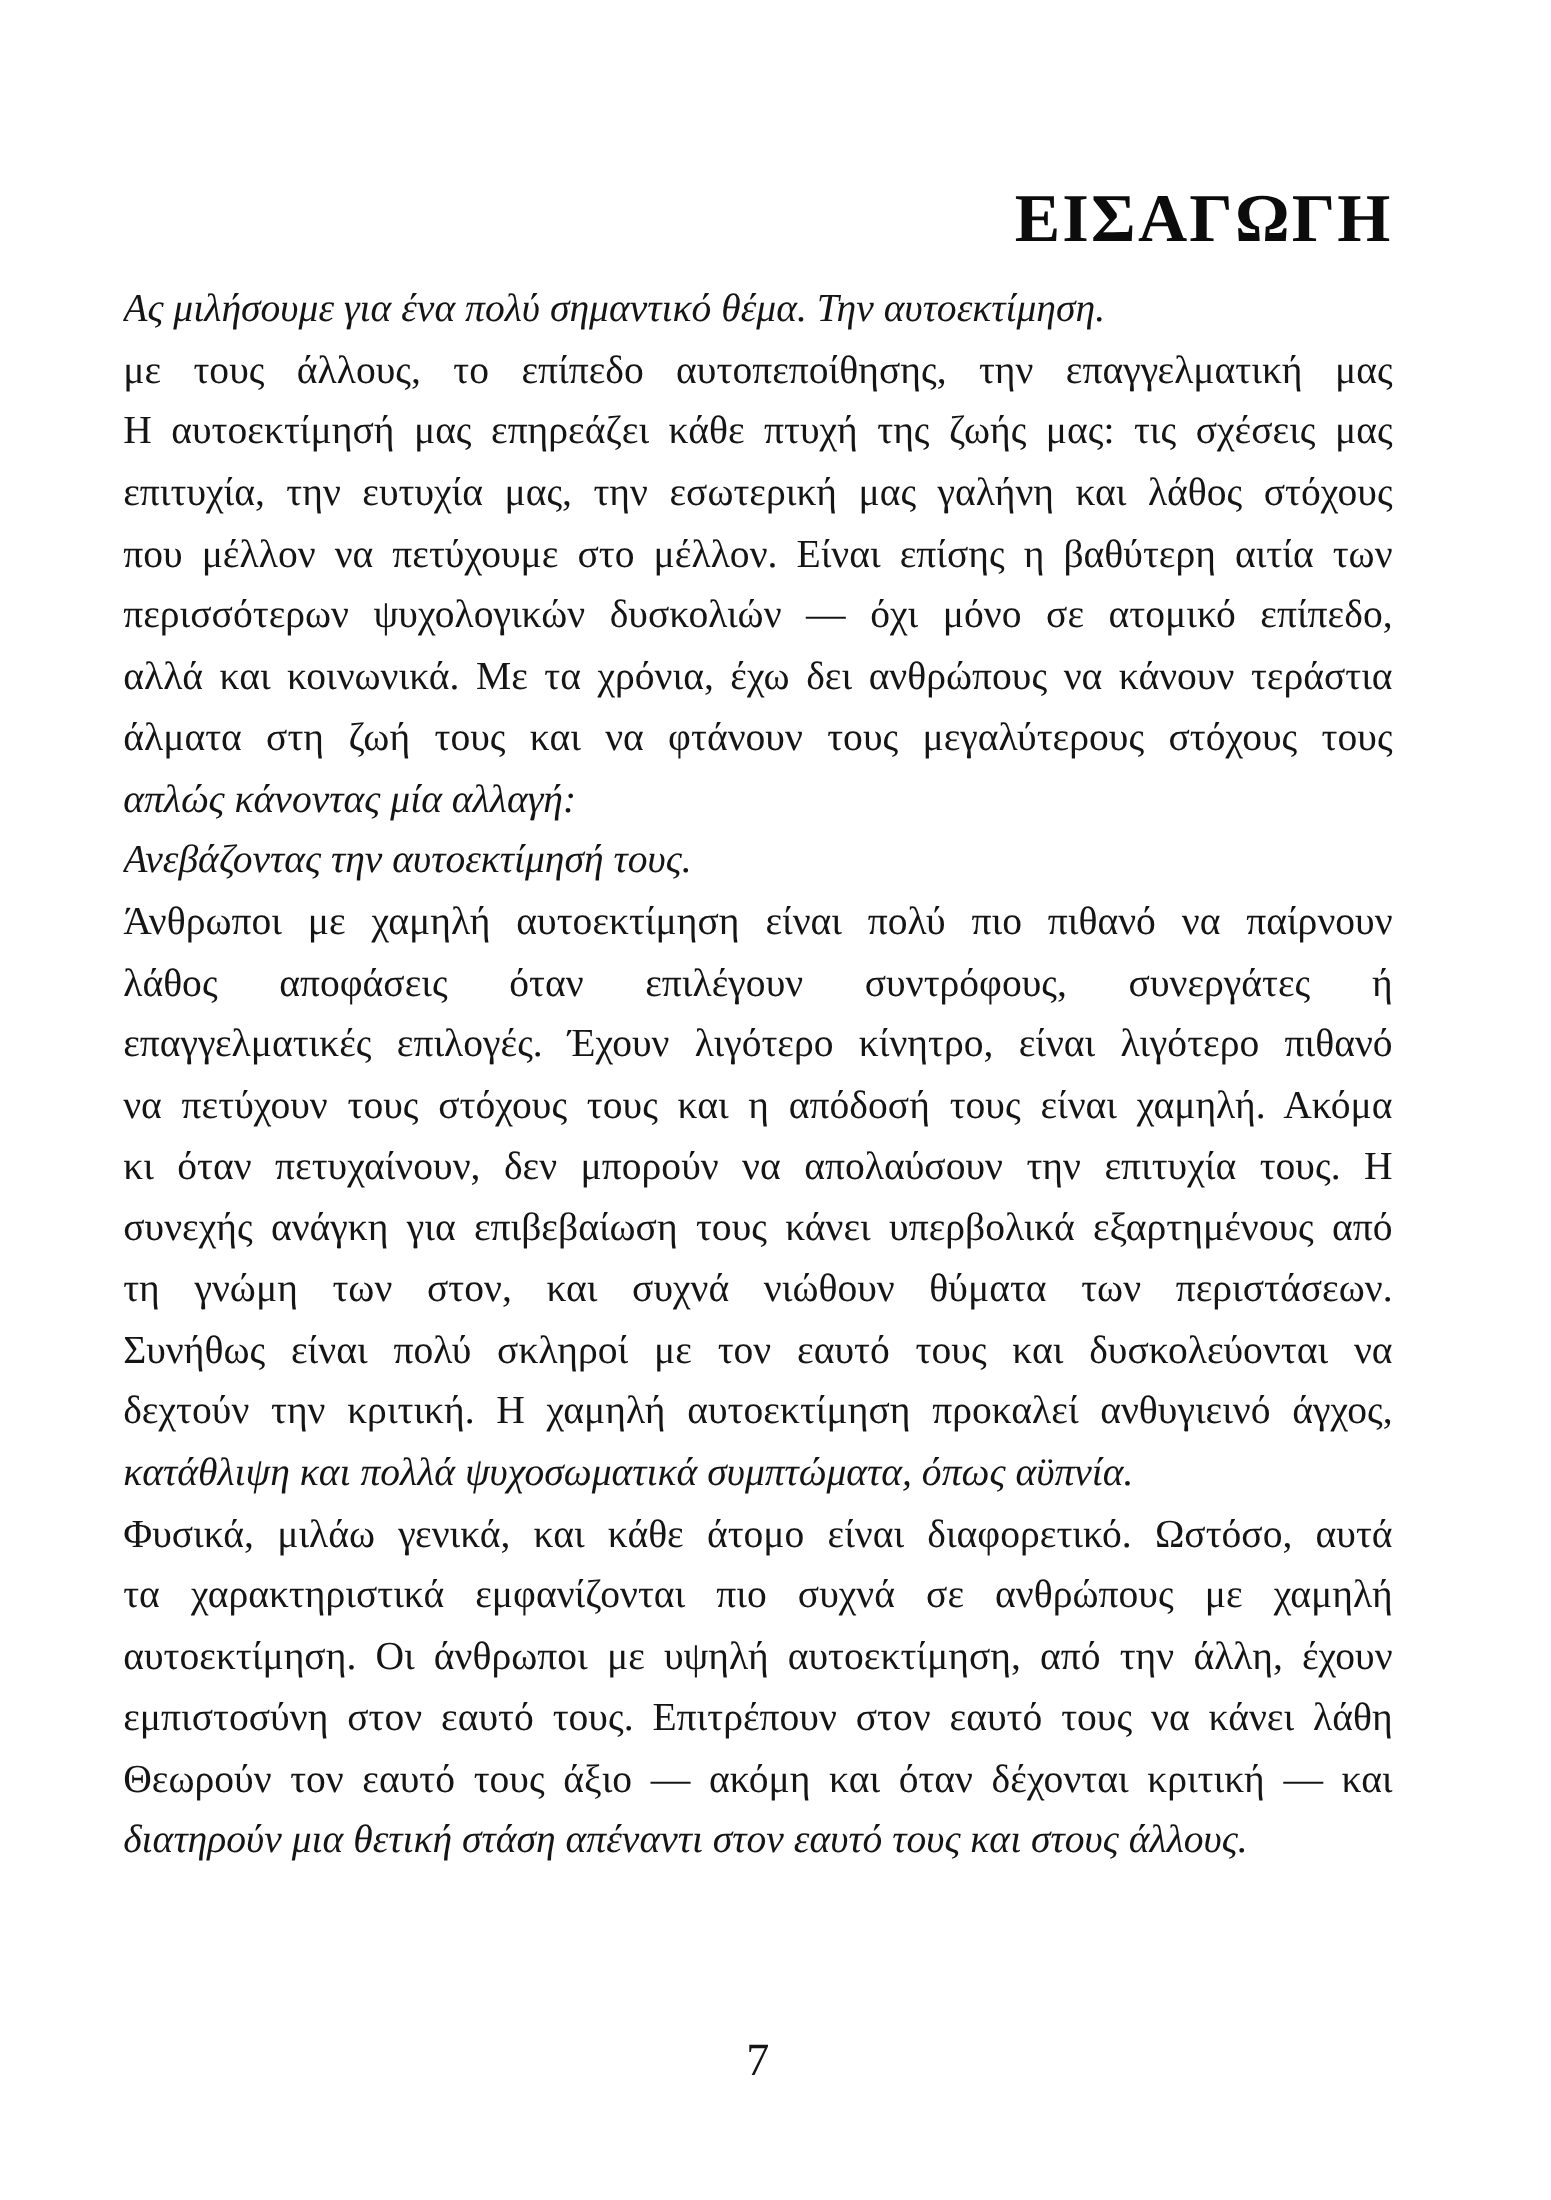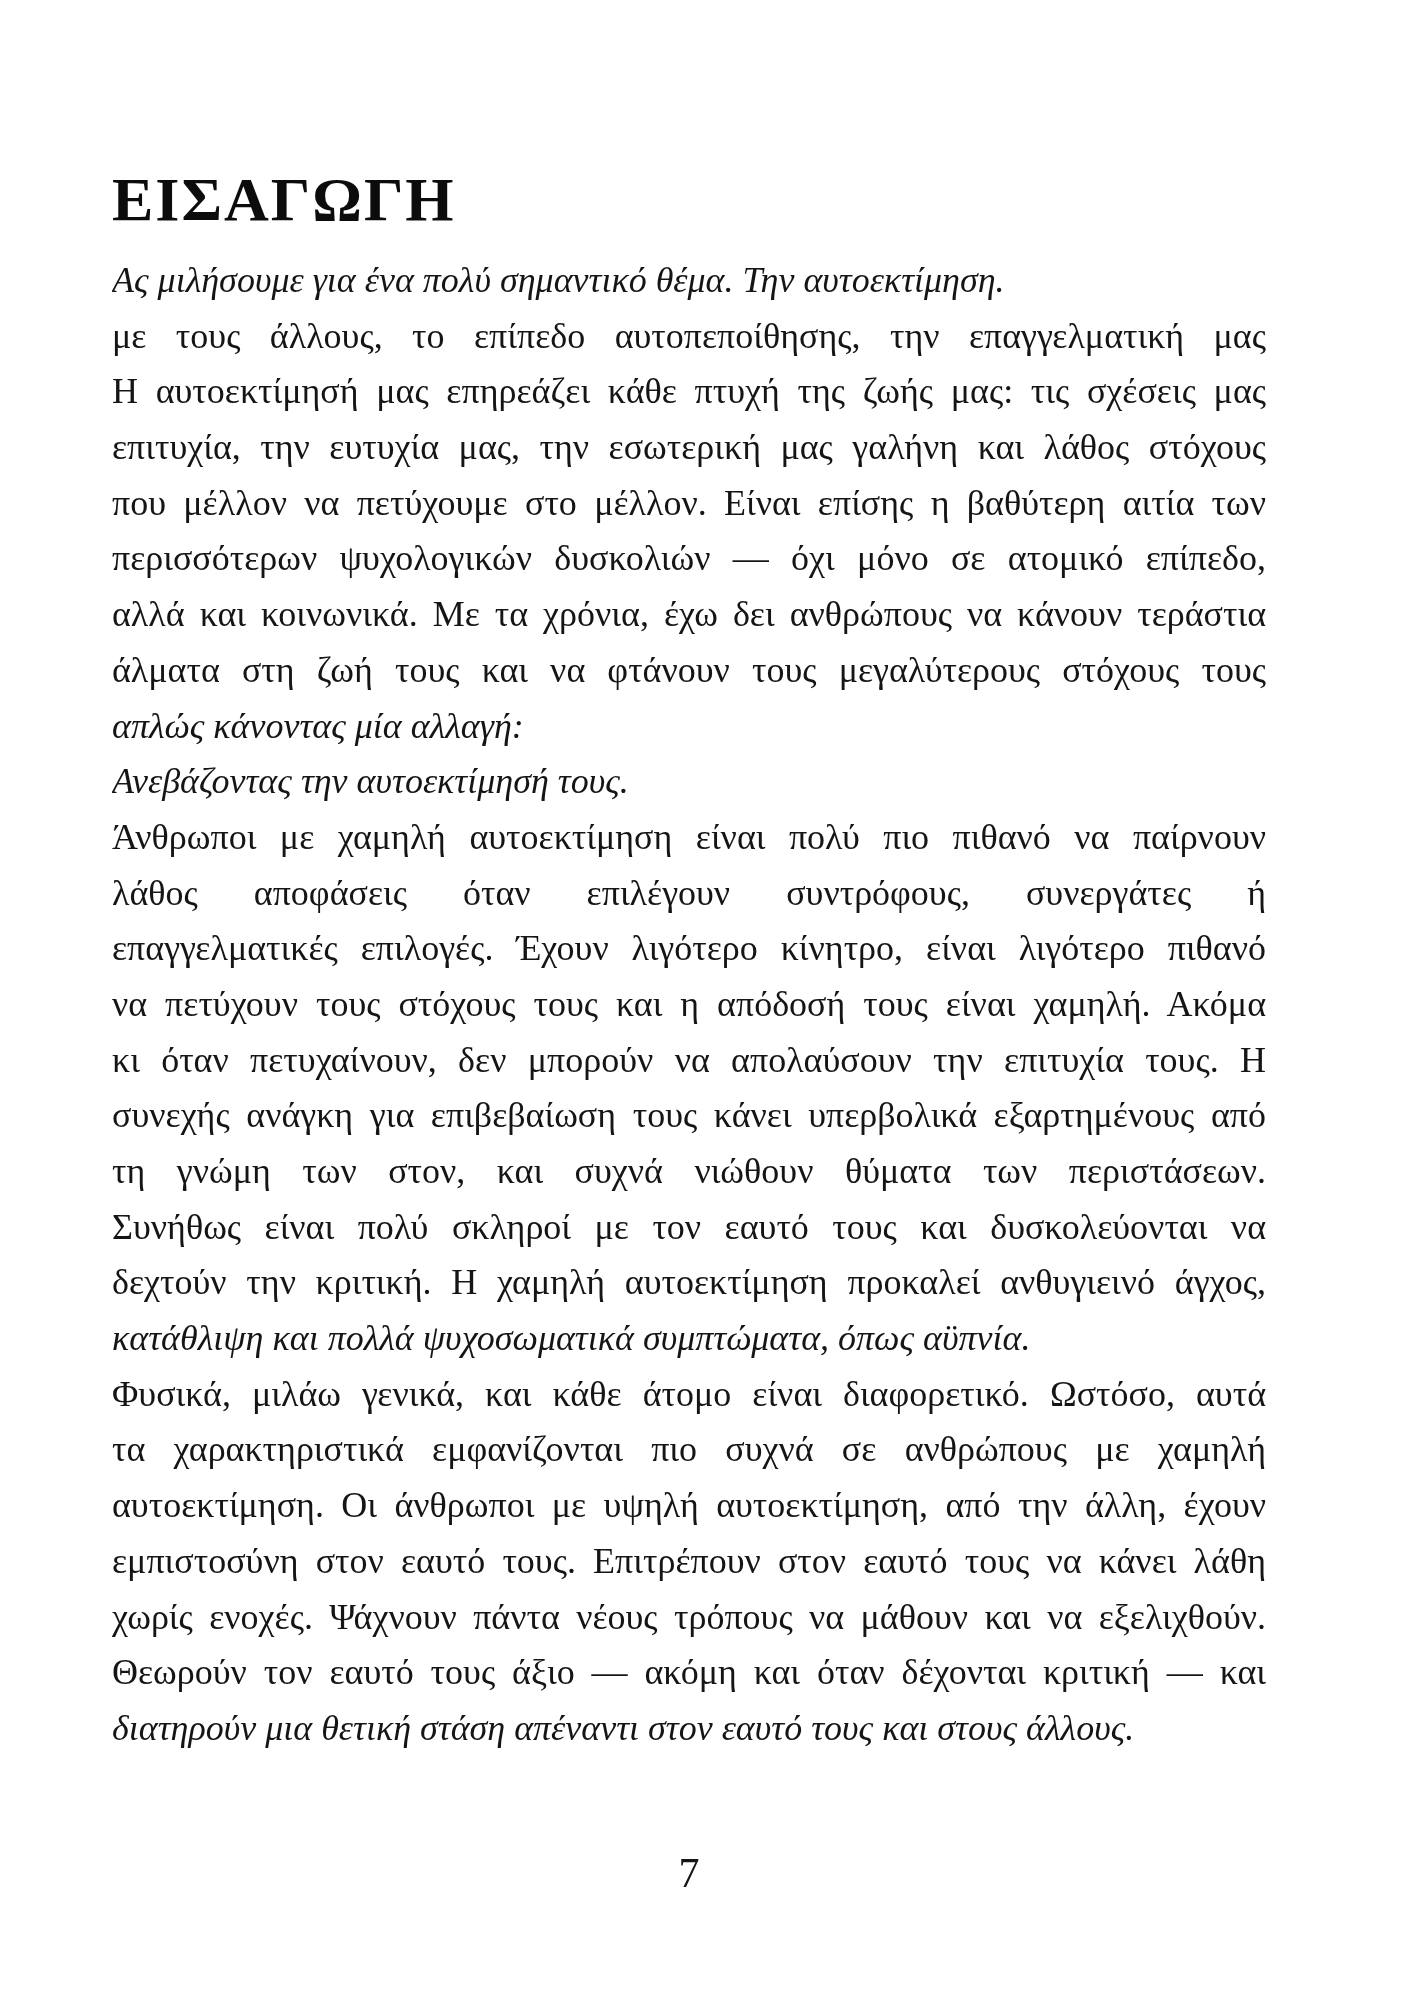--- a/index.html
+++ b/index.html
@@ -15,21 +15,21 @@
     background: #ffffff;
     font-family: "Liberation Serif", "DejaVu Serif", serif;
     color: #151515;
     overflow: hidden;
   }
   .chapter-title {
     position: absolute;
     top: 126px;
     left: 112px;
     width: 1154px;
-    text-align: left;
+    text-align: right;
     font-size: 62px;
     font-weight: bold;
     letter-spacing: 2px;
     line-height: 1;
     color: #0c0c0c;
   }
   .body-text {
     position: absolute;
     top: 253px;
     left: 112px;
@@ -82,19 +82,18 @@
       <div class="line">κι όταν πετυχαίνουν, δεν μπορούν να απολαύσουν την επιτυχία τους. Η</div>
       <div class="line">συνεχής ανάγκη για επιβεβαίωση τους κάνει υπερβολικά εξαρτημένους από</div>
       <div class="line">τη γνώμη των στον, και συχνά νιώθουν θύματα των περιστάσεων.</div>
       <div class="line">Συνήθως είναι πολύ σκληροί με τον εαυτό τους και δυσκολεύονται να</div>
       <div class="line">δεχτούν την κριτική. Η χαμηλή αυτοεκτίμηση προκαλεί ανθυγιεινό άγχος,</div>
       <div class="line last">κατάθλιψη και πολλά ψυχοσωματικά συμπτώματα, όπως αϋπνία.</div>
       <div class="line">Φυσικά, μιλάω γενικά, και κάθε άτομο είναι διαφορετικό. Ωστόσο, αυτά</div>
       <div class="line">τα χαρακτηριστικά εμφανίζονται πιο συχνά σε ανθρώπους με χαμηλή</div>
       <div class="line">αυτοεκτίμηση. Οι άνθρωποι με υψηλή αυτοεκτίμηση, από την άλλη, έχουν</div>
       <div class="line">εμπιστοσύνη στον εαυτό τους. Επιτρέπουν στον εαυτό τους να κάνει λάθη</div>
-      <div class="line">χωρίς ενοχές. Ψάχνουν πάντα νέους τρόπους να μάθουν και να εξελιχθούν.</div>
       <div class="line">Θεωρούν τον εαυτό τους άξιο — ακόμη και όταν δέχονται κριτική — και</div>
       <div class="line last">διατηρούν μια θετική στάση απέναντι στον εαυτό τους και στους άλλους.</div>
     </div>
 
   <div class="page-number">7</div>
 </div>
 
 </body></html>

